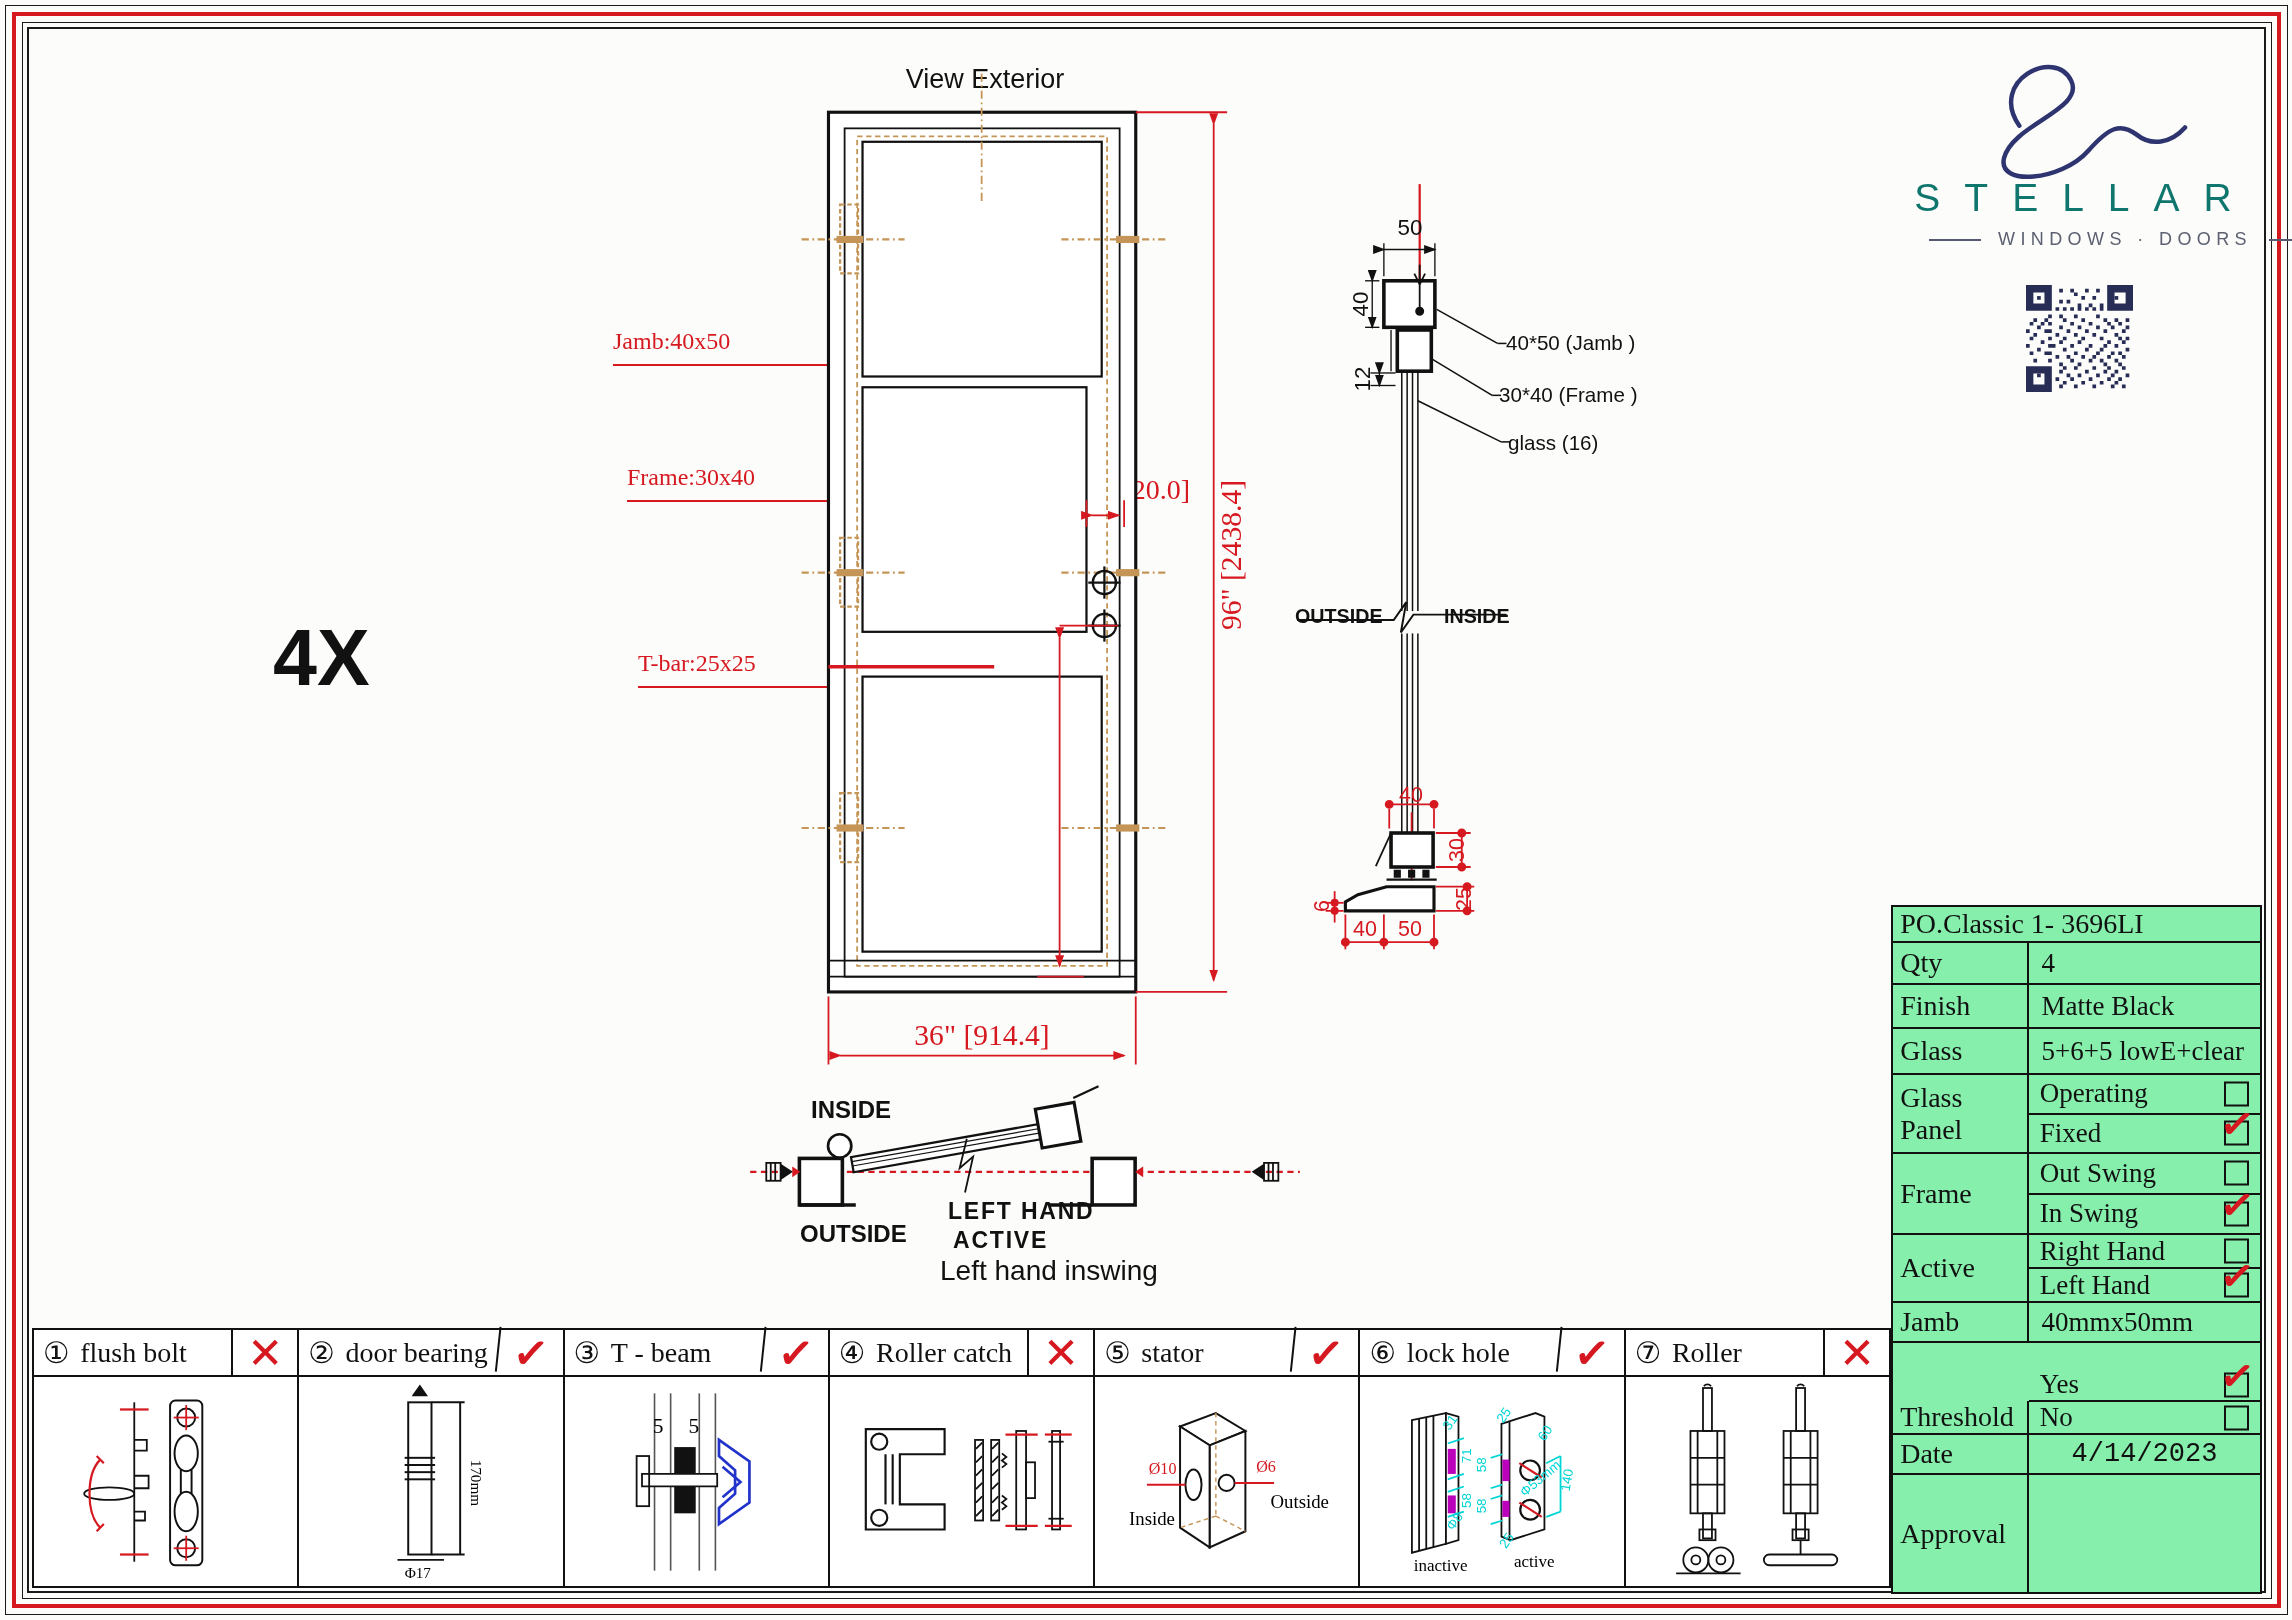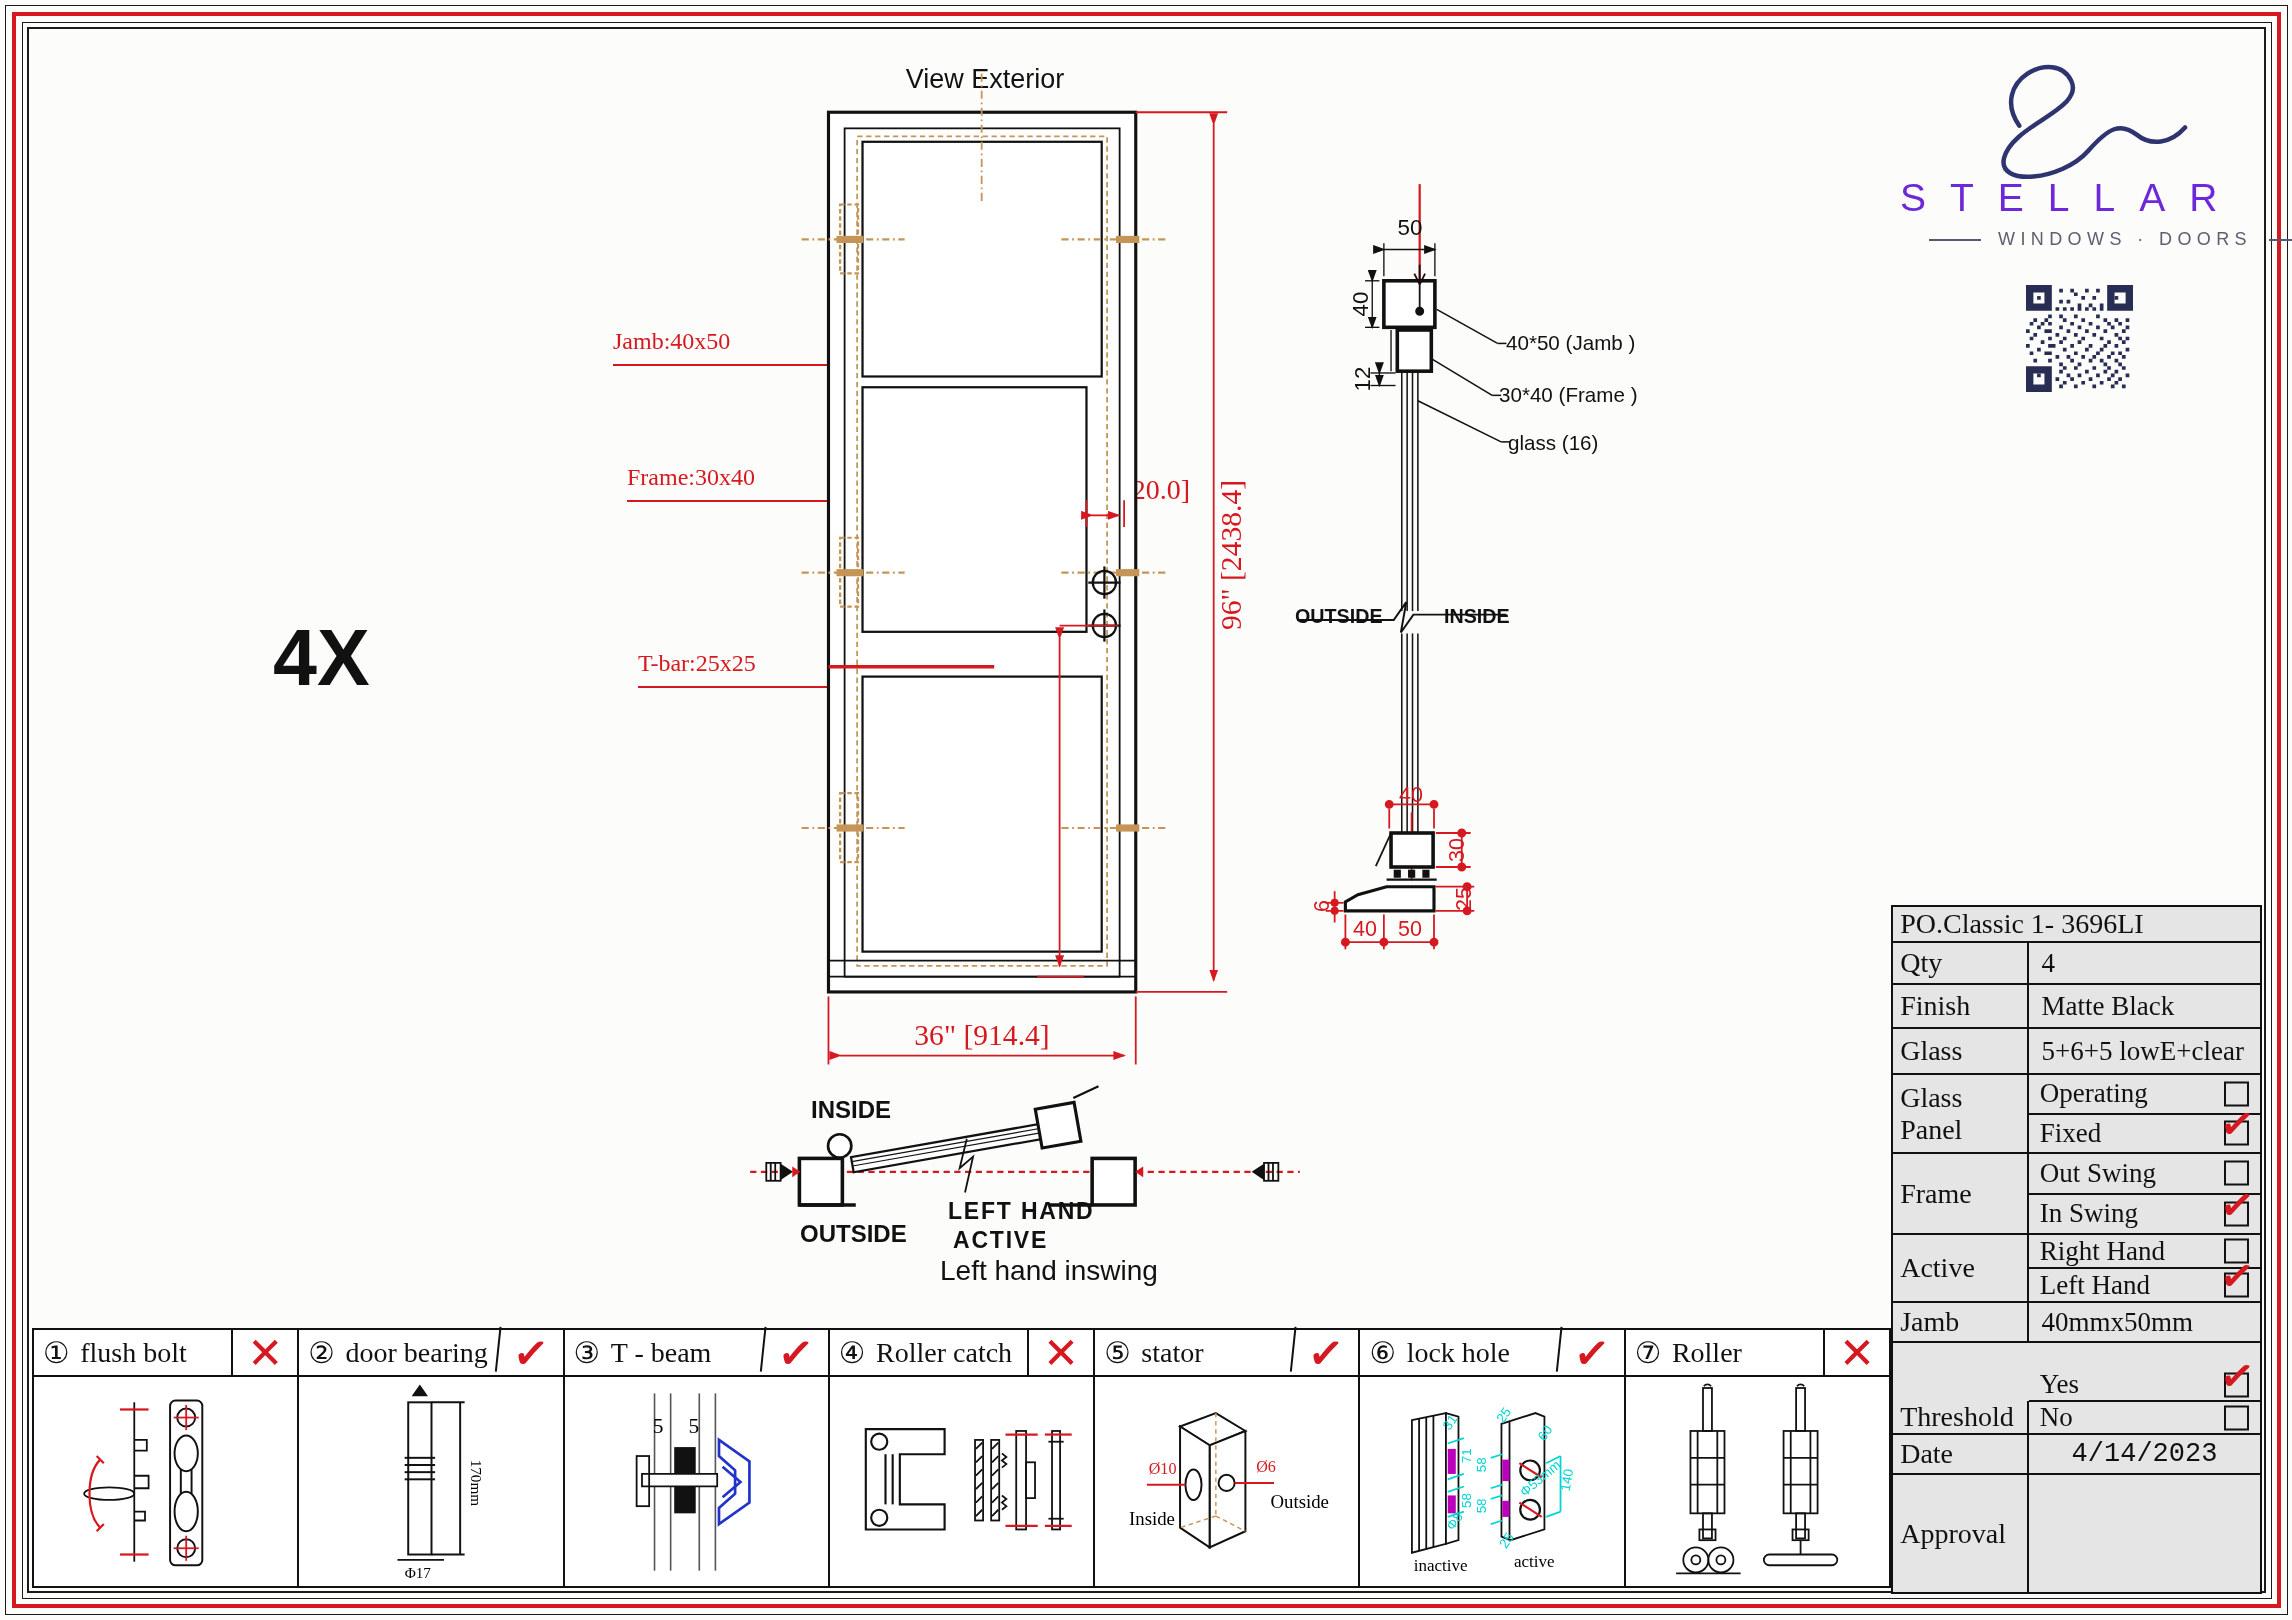--- a/index.html
+++ b/index.html
@@ -26,38 +26,38 @@
   .pcell:last-child{border-right:none;}
   .phead{height:47px;border-bottom:2.7px solid #111;display:flex;align-items:stretch;box-sizing:border-box;}
   .pname{flex:1;display:flex;align-items:center;gap:10.7px;padding-left:9px;font-size:28px;}
   .pnum{font-size:29.6px;}
   .pmark{width:66px;border-left:2.7px solid #111;display:flex;align-items:center;justify-content:center;
          font-size:43px;color:#d61920;box-sizing:border-box;}
   .pmark.ok{transform:rotate(6deg);font-weight:bold;}
   .pbody{position:relative;height:210px;}
   
   .spec{position:absolute;left:1891px;top:905px;width:371px;height:689px;border:2.7px solid #111;
-        box-sizing:border-box;background:#e5e5e5;display:flex;flex-direction:column;}
+        box-sizing:border-box;background:#86efac;display:flex;flex-direction:column;}
   .srow{display:flex;border-bottom:2.7px solid #111;box-sizing:border-box;flex:none;}
   .srow:last-child{border-bottom:none;flex:1;}
   .stitle{align-items:center;padding-left:7.2px;font-size:28px;}
   .slabel{width:136px;flex:none;border-right:2.7px solid #111;display:flex;align-items:center;
           padding-left:7.2px;font-size:28px;box-sizing:border-box;}
   .sval{flex:1;display:flex;align-items:center;padding-left:12.5px;font-size:27px;}
   .sopts{flex:1;display:flex;flex-direction:column;}
   .sopt{flex:1;display:flex;align-items:center;padding-left:10.7px;font-size:27px;position:relative;}
   .sopt + .sopt{border-top:2.7px solid #111;}
   .cb{position:absolute;right:10.7px;top:50%;transform:translateY(-50%);width:25px;height:25px;
       border:2.7px solid #111;box-sizing:border-box;}
   .ck{position:absolute;right:5.4px;top:50%;transform:translate(0,-68%) rotate(8deg);
       font-size:41px;color:#d61920;font-weight:bold;}
   
-  .wordmark{position:absolute;left:1876px;top:176px;width:394px;text-align:left;
+  .wordmark{position:absolute;left:1876px;top:176px;width:394px;text-align:center;
             font-family:"Liberation Sans",sans-serif;font-size:39px;font-weight:300;
-            letter-spacing:24px;color:#6d28d9;padding-left:24px;box-sizing:border-box;}
+            letter-spacing:24px;color:#0f766e;padding-left:24px;box-sizing:border-box;}
   .tagline{position:absolute;left:1928px;top:229px;width:394px;display:flex;align-items:center;
            justify-content:center;gap:17px;color:#5c6070;font-family:"Liberation Sans",sans-serif;
            font-size:18px;letter-spacing:5.4px;}
   .tagline .rule{width:52px;height:0;border-top:2.7px solid #555a72;}
 </style>
 </head>
 <body>
 
 <div class="sheet">
   <div class="bframe b1"></div>

